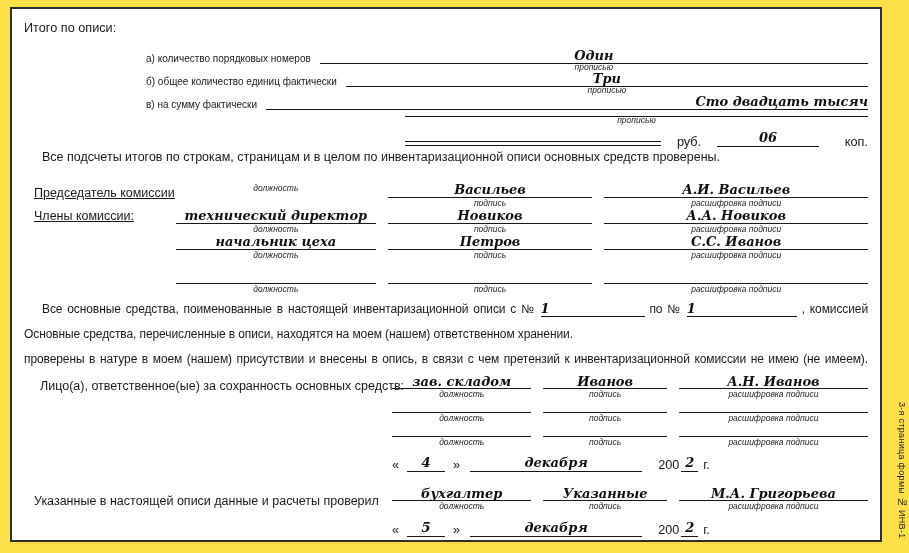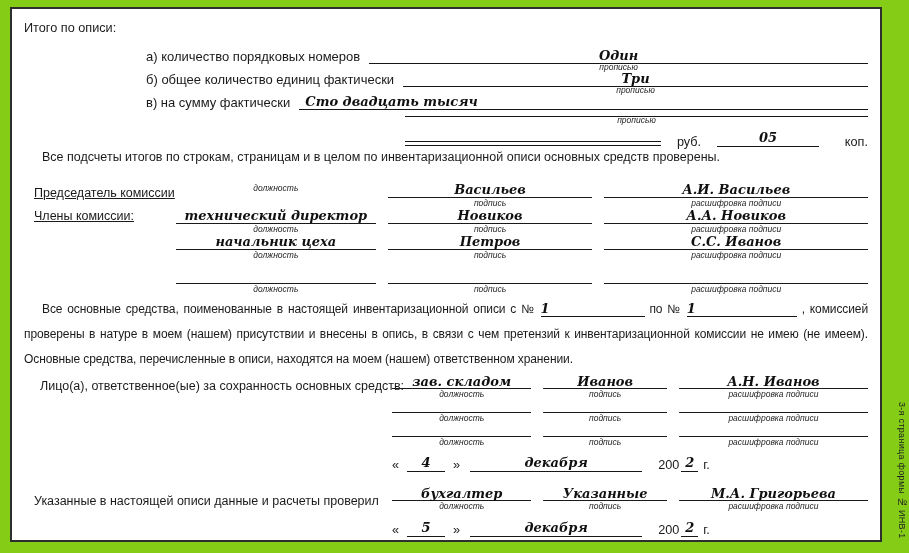--- a/index.html
+++ b/index.html
@@ -1,41 +1,41 @@
 <!DOCTYPE html>
 <html><head>
 <meta charset="utf-8">
 <style>
   html,body{margin:0;padding:0;background:#e8e8e8;}
   .page{
-    position:relative;width:909px;height:553px;background:#84cc16;
+    position:relative;width:909px;height:553px;background:#fde047;
     font-family:"Liberation Sans",sans-serif;color:#1a1a1a;overflow:hidden;
   }
   .frame{
     position:absolute;left:10px;top:7px;right:27px;bottom:11px;
     border:2px solid #2e2e2e;background:#fff;
   }
   .side-note{
     position:absolute;right:2px;top:402px;height:145px;
     writing-mode:vertical-rl;font-size:9px;color:#222;letter-spacing:0.3px;
     white-space:nowrap;
   }
   
   .hand{font-family:"DejaVu Serif",serif;font-style:italic;font-weight:bold;font-size:13px;color:#101010;}
   .sub{font-size:8.5px;font-style:italic;color:#1d1d1d;line-height:9px;}
   
   .sec{position:absolute;left:12px;right:12px;}
   .sec-totals{top:10px;}
   .totals-heading{font-size:12.7px;padding-top:2px;}
   .t-rows{margin-left:122px;margin-top:6px;}
   .t-row{display:flex;align-items:flex-end;height:23px;position:relative;}
-  .t-row .t-label{font-size:13px;white-space:nowrap;padding-right:9px;margin-top:13px;}
+  .t-row .t-label{font-size:10px;white-space:nowrap;padding-right:9px;margin-top:13px;}
   .fill{flex:1;position:relative;border-bottom:1.4px solid #161616;height:17px;}
   .fill .val{position:absolute;left:0;right:0;bottom:0;text-align:center;line-height:15px;}
-  .fill.left .val{text-align:left;padding-left:6px;}
+  .fill.left .val{text-align:right;padding-left:6px;}
   .fill .under{position:absolute;top:100%;left:0;right:0;text-align:center;}
   .solo-line{margin-left:381px;height:6px;border-bottom:1.4px solid #161616;position:relative;}
   .solo-line .under{position:absolute;top:100%;left:0;right:0;text-align:center;}
   .rub-row{display:flex;align-items:flex-end;margin-left:381px;margin-top:14px;font-size:12.7px;}
   .dbl{width:292px;height:3px;border-top:1.3px solid #161616;border-bottom:1.3px solid #161616;margin-bottom:3px;}
   .rub-word{margin-left:16px;white-space:nowrap;}
   .fill2{width:116px;border-bottom:1.4px solid #161616;text-align:center;margin:0 10px 2px 16px;height:15px;line-height:14px;}
   
   .sec-checked{top:141px;font-size:12.5px;text-indent:18px;}
   
@@ -113,21 +113,21 @@
         </div>
       </div>
 
       <div class="solo-line">
         <span class="under sub">прописью</span>
       </div>
 
       <div class="rub-row">
         <span class="dbl"></span>
         <span class="rub-word">руб.</span>
-        <span class="fill2"><span class="hand">05</span></span>
+        <span class="fill2"><span class="hand">06</span></span>
         <span class="rub-word">коп.</span>
       </div>
     </div>
 
     <div class="sec sec-checked">Все подсчеты итогов по строкам, страницам и в целом по инвентаризационной описи основных средств проверены.</div>
 
     <div class="sec sec-commission">
       <span class="side-label sl-1">Председатель комиссии</span>
       <span class="side-label sl-2">Члены комиссии:</span>
 
@@ -195,22 +195,22 @@
     </div>
 
     <div class="sec sec-statement">
       <div class="st-line first">
         <span>Все основные средства, поименованные в настоящей инвентаризационной описи с №</span>
         <span class="numline n1"><span class="hand">1</span></span>
         <span>по №</span>
         <span class="numline n2"><span class="hand">1</span></span>
         <span>, комиссией</span>
       </div>
+      <div class="st-line last">Основные средства, перечисленные в описи, находятся на моем (нашем) ответственном хранении.</div>
       <div class="st-line">проверены в натуре в моем (нашем) присутствии и внесены в опись, в связи с чем претензий к инвентаризационной комиссии не имею (не имеем).</div>
-      <div class="st-line last">Основные средства, перечисленные в описи, находятся на моем (нашем) ответственном хранении.</div>
     </div>
 
     <div class="sec sec-responsible">
       <span class="resp-label">Лицо(а), ответственное(ые) за сохранность основных средств:</span>
 
       <div class="sig-block">
         <div class="sig-row">
           <span class="cell r-pos">
             <span class="line hand">зав. складом</span>
             <span class="sub">должность</span>

